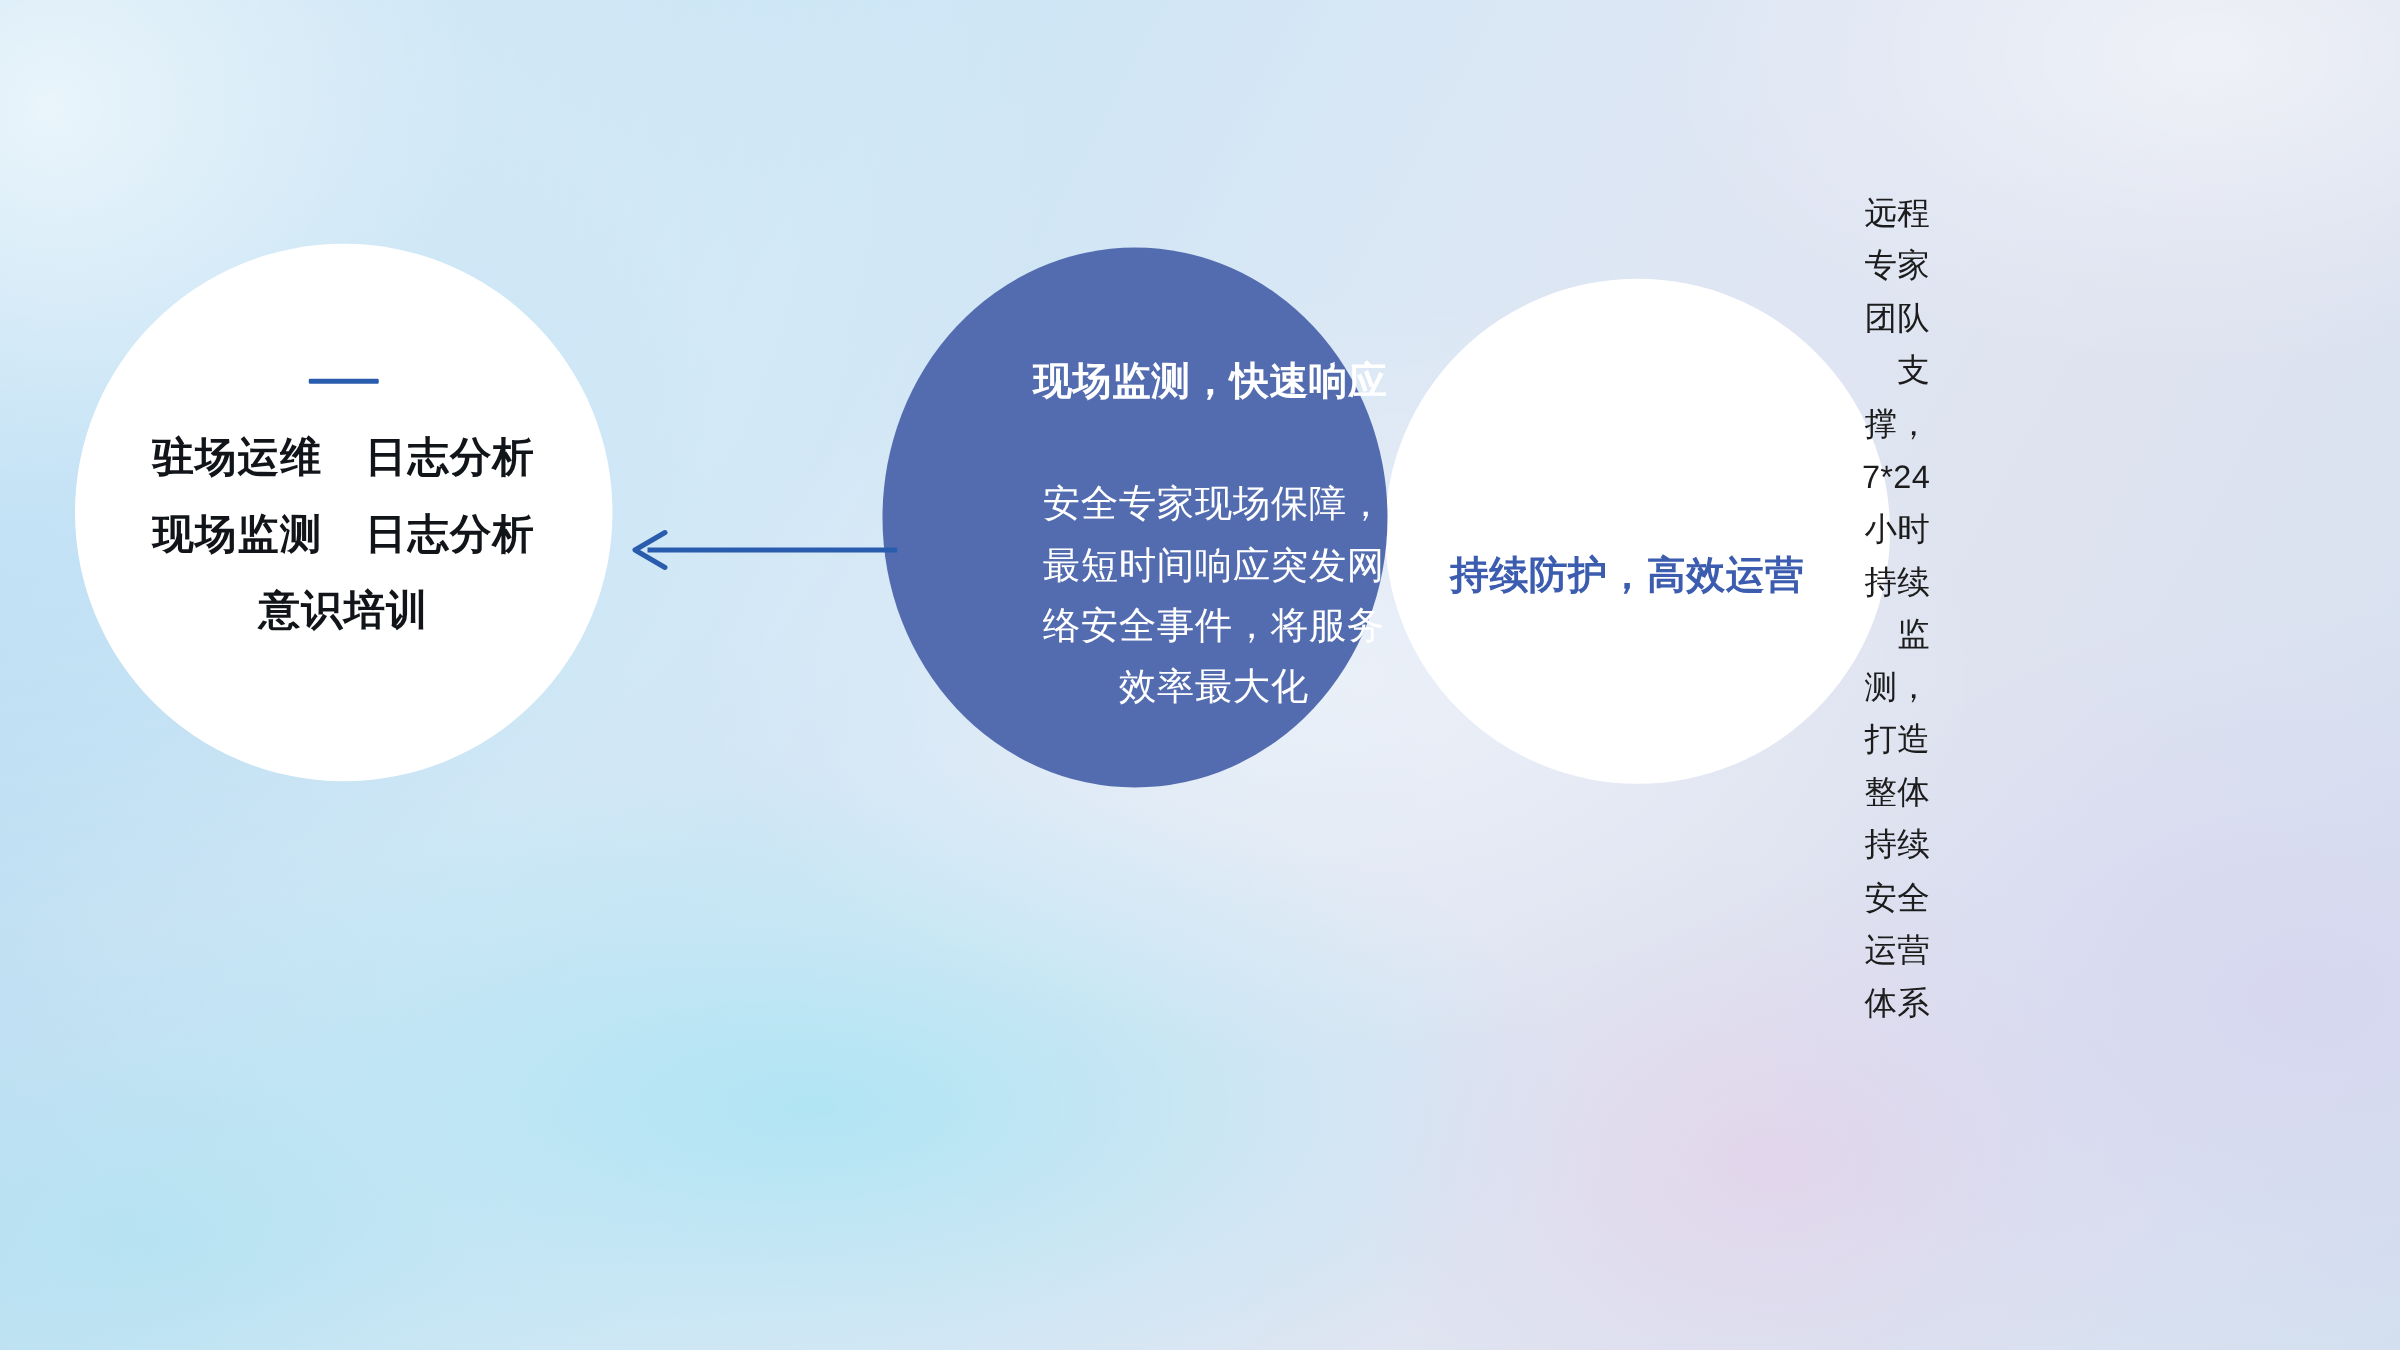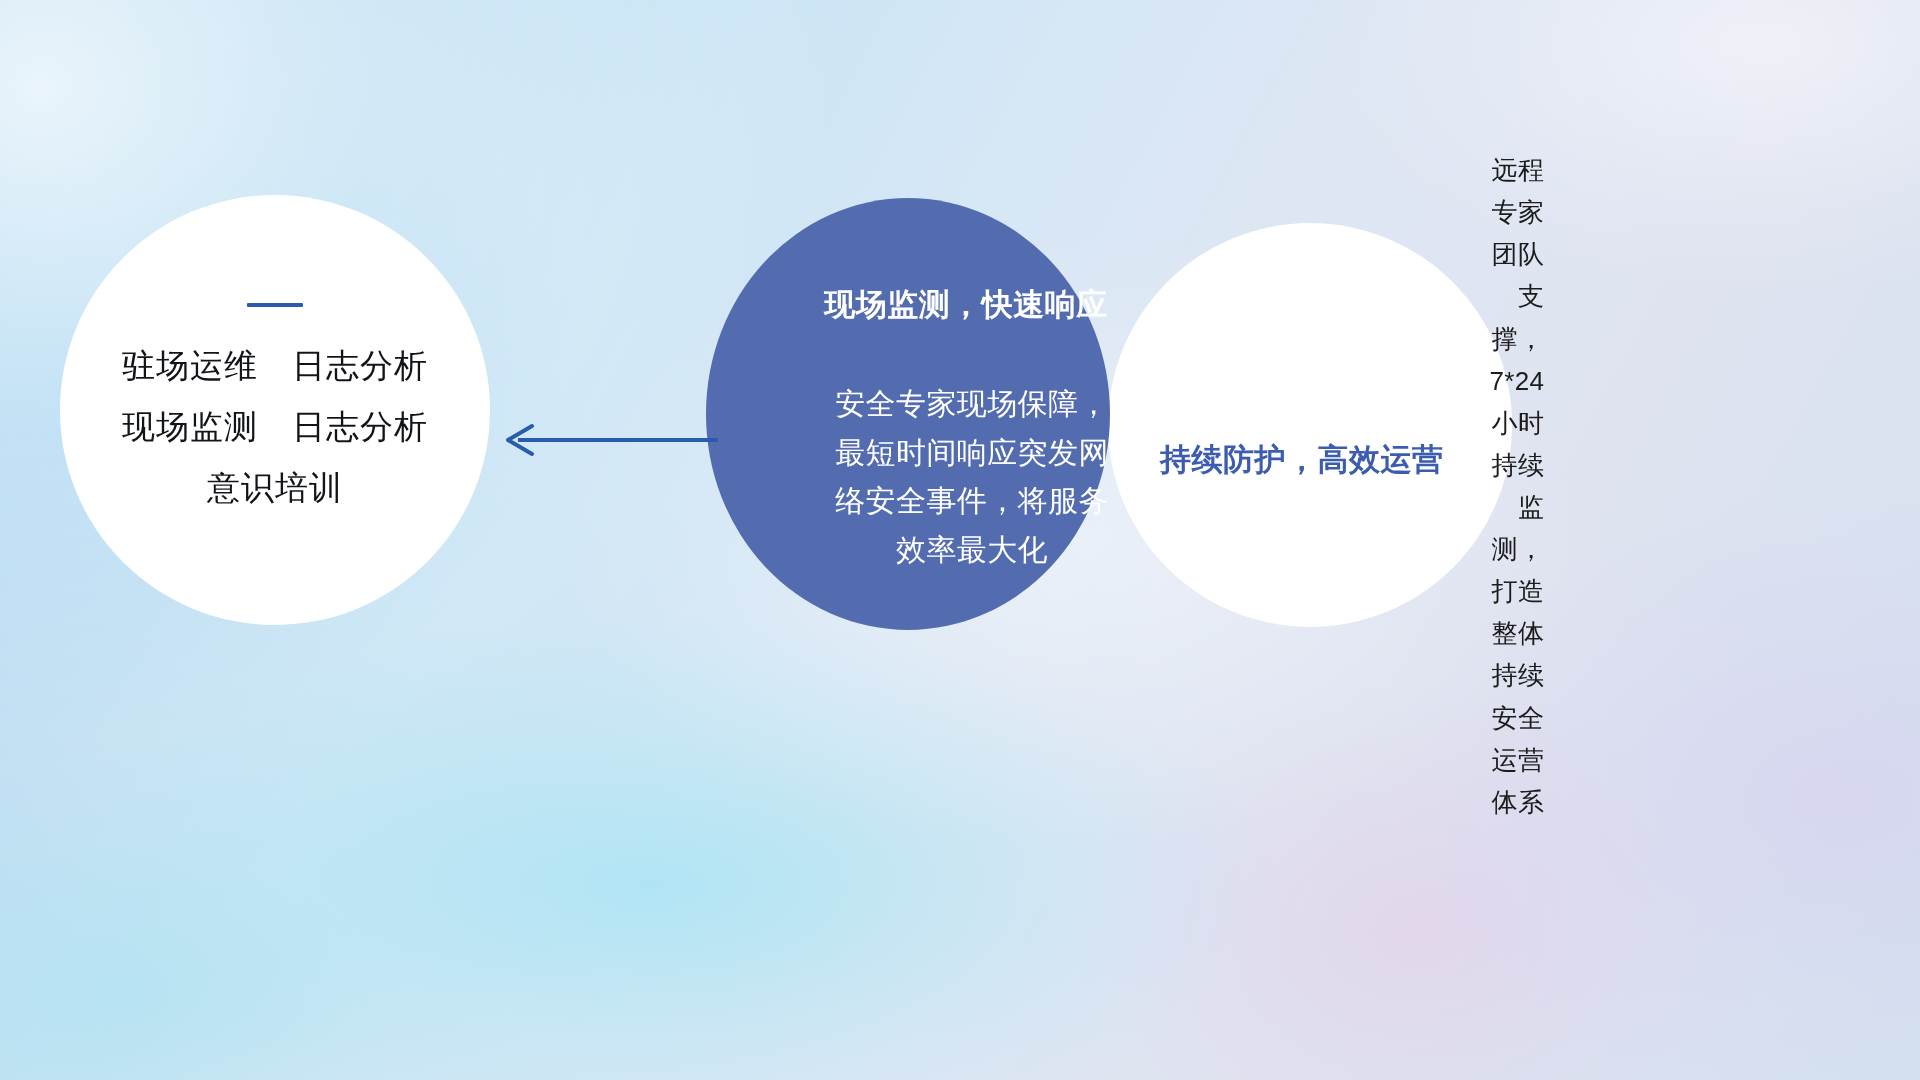--- a/index.html
+++ b/index.html
@@ -148,41 +148,41 @@
     border-radius: 1px;
     margin-bottom: 42px;
   }
 
   .kw-row {
     display: flex;
     justify-content: center;
     align-items: center;
     gap: 34px;
     color: #111418;
-    font-weight: normal;
+    font-weight: bold;
     font-size: 33px;
     line-height: 1.0;
     letter-spacing: 1px;
     margin-bottom: 28px;
     white-space: nowrap;
   }
 
   .kw-row.single { gap: 0; margin-bottom: 0; justify-content: flex-end; }
 
   
   .mid-content {
     position: absolute;
-    left: 742px;
+    left: 706px;
     top: 198px;
     width: 404px;
     height: 432px;
     z-index: 8;
     display: flex;
     flex-direction: column;
-    align-items: center;
+    align-items: flex-end;
     box-sizing: border-box;
     padding-top: 90px;
   }
 
   .mid-title {
     color: #ffffff;
     font-weight: bold;
     font-size: 31px;
     line-height: 1.1;
     letter-spacing: 0.5px;

